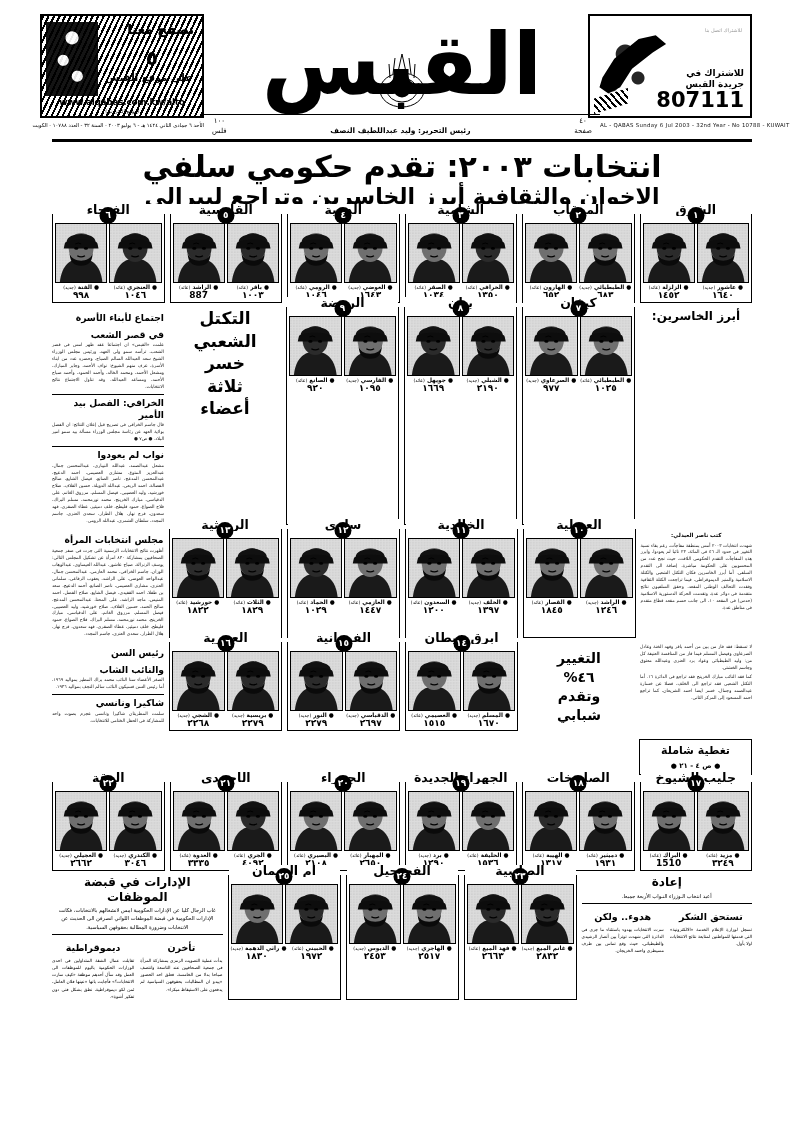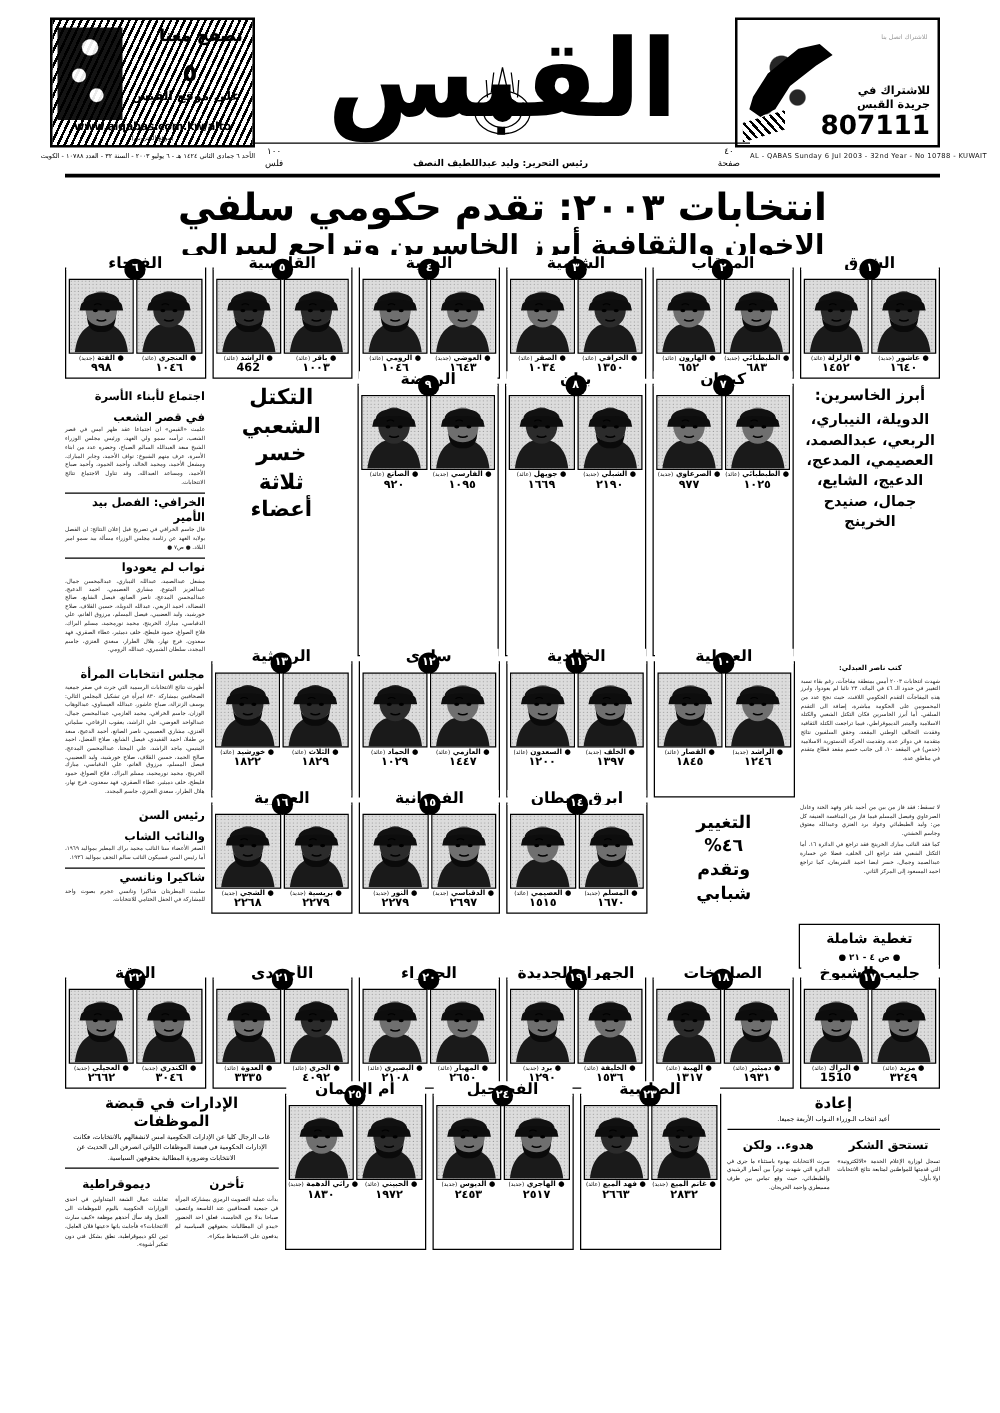--- a/index.html
+++ b/index.html
@@ -716,21 +716,21 @@
                 </defs>
   </svg>
             </div>
     </div>
     <div class="d-names">
       <div>● باقر <span class="tag">(عائد)</span></div>
       <div>● الراشد <span class="tag">(عائد)</span></div>
     </div>
     <div class="d-votes">
       <div>١٠٠٣</div>
-      <div>462</div>
+      <div>887</div>
     </div>
         </div>
         <div class="district">
     <div class="d-title">الفيحاء</div>
     <div class="d-badge">٦</div>
     <div class="d-photos">
       <div class="photo">
               <svg viewBox="0 0 52 64" preserveAspectRatio="none" style="width:100%;height:100%;display:block">
     <rect width="52" height="64" fill="#dcdcdc"></rect>
     <rect width="52" height="64" fill="url(#dots)"></rect>
@@ -778,21 +778,20 @@
     <div class="d-votes">
       <div>١٠٤٦</div>
       <div>٩٩٨</div>
     </div>
         </div>
       </div>
 
     <div class="row">
       <div class="col-right stack">
         <div class="losers-head">أبرز الخاسرين:</div>
-        <div class="losers-list">الدويلة، النيباري، الربعي، عبدالصمد، العصيمي، المدعج، الدعيج، الشايع، جمال، صنيدح الخرينج</div>
       </div>
       <div id="row2" style="display:flex;gap:5px;">
           <div class="district">
     <div class="d-title">كيفان</div>
     <div class="d-badge">٧</div>
     <div class="d-photos">
       <div class="photo">
                 <svg viewBox="0 0 52 64" preserveAspectRatio="none" style="width:100%;height:100%;display:block">
     <rect width="52" height="64" fill="#dcdcdc"></rect>
     <rect width="52" height="64" fill="url(#dots)"></rect>

